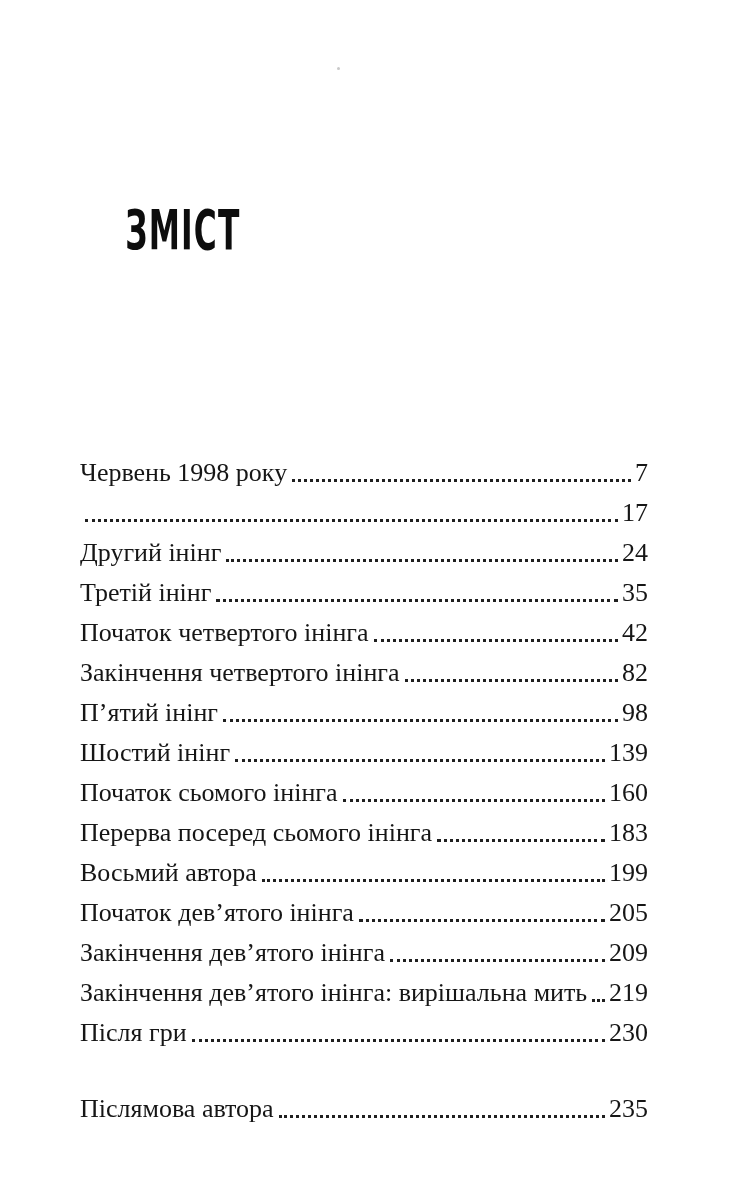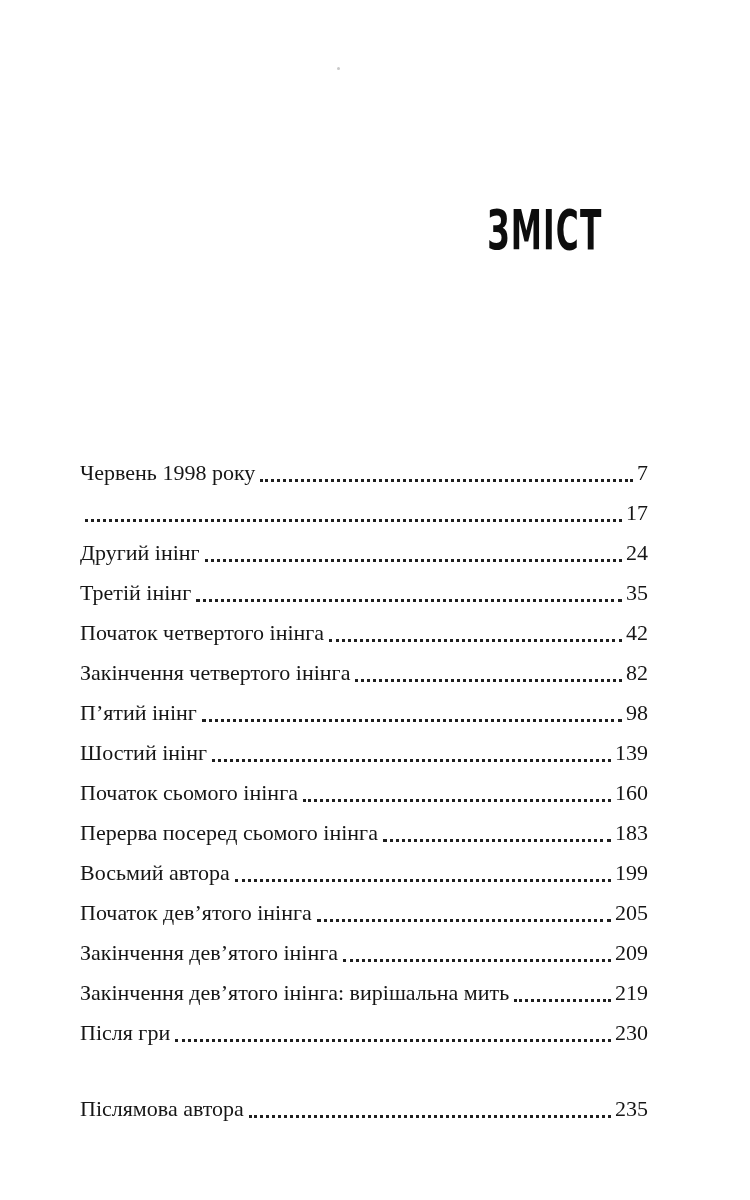--- a/index.html
+++ b/index.html
@@ -23,21 +23,21 @@
     width: 3px;
     height: 3px;
     background: #c9c9c9;
     border-radius: 50%;
   }
   .title-wrap {
     position: absolute;
     top: 200px;
     left: 80px;
     width: 568px;
-    text-align: right;
+    text-align: left;
   }
   .page-title {
     display: inline-block;
     margin: 0;
     font-family: "DejaVu Sans", sans-serif;
     font-weight: bold;
     font-size: 56px;
     line-height: 60px;
     letter-spacing: 2px;
     color: #0d0d0d;
@@ -48,21 +48,21 @@
   .toc {
     position: absolute;
     top: 453px;
     left: 80px;
     width: 568px;
   }
   .toc-row {
     display: flex;
     height: 40px;
     line-height: 40px;
-    font-size: 22px;
+    font-size: 26px;
     align-items: stretch;
   }
   .toc-row.gap-before {
     margin-top: 36px;
   }
   .toc-label {
     white-space: nowrap;
     flex: 0 0 auto;
   }
   .toc-leader {

